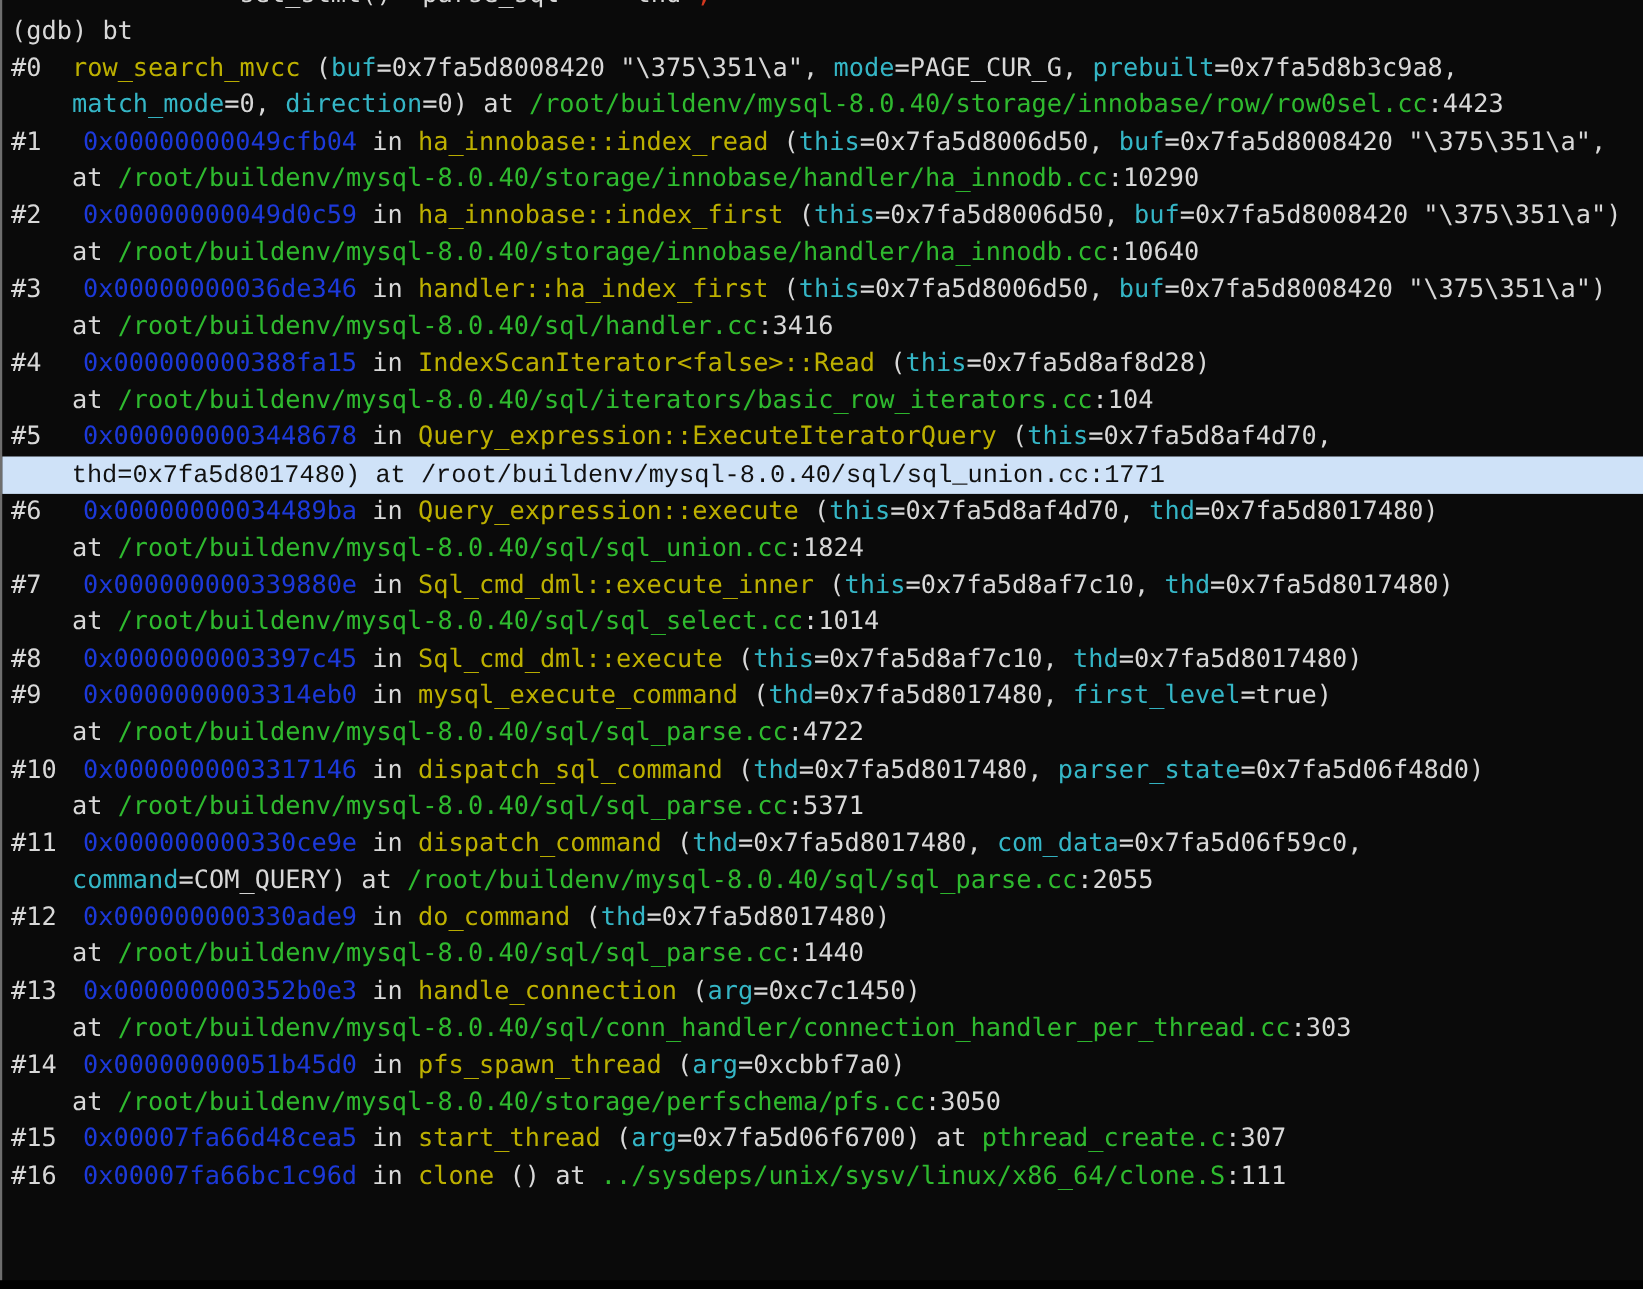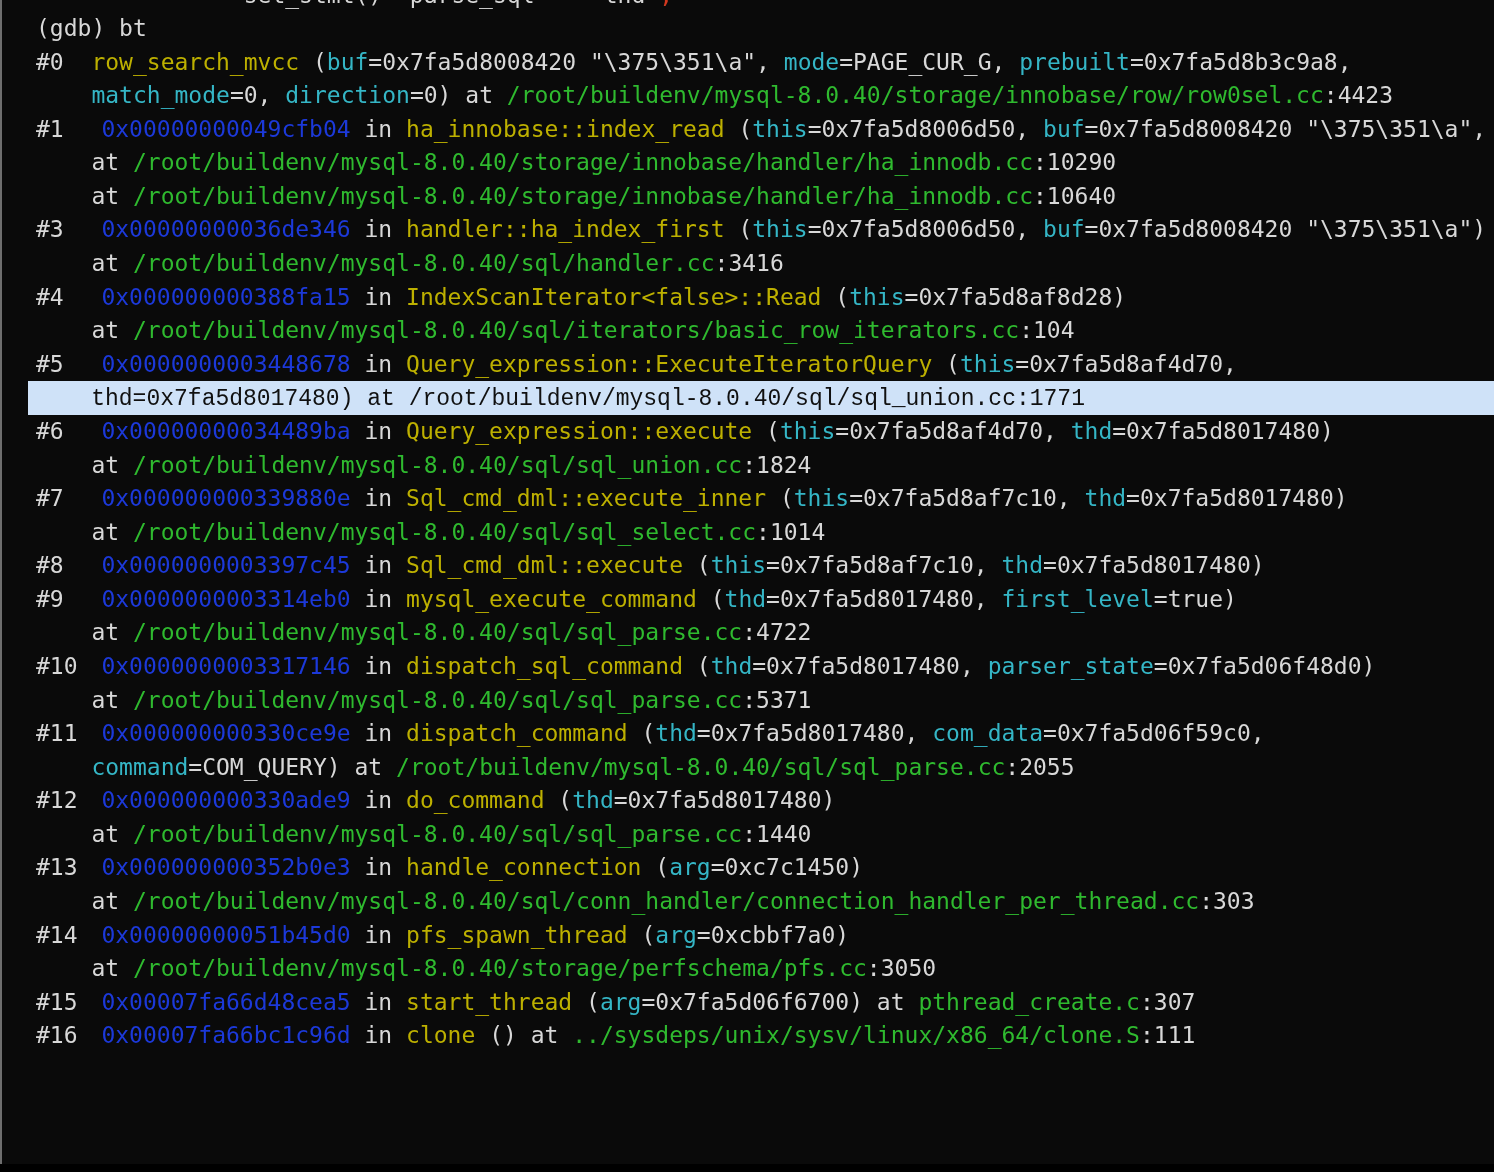--- a/index.html
+++ b/index.html
@@ -6,21 +6,20 @@
   .term{
     position:relative;
     width:1494px;height:1164px;
     box-sizing:border-box;
     background:var(--bg,#0a0a0a);
     border-left:2px solid var(--edge,#6e6e6e);
     font-family:"DejaVu Sans Mono","Liberation Mono",monospace;
     font-size:23px;
     overflow:hidden;
     cursor:text;
-    padding-left:26px;
   }
   .row{
     height:33.58px;
     line-height:33.58px;
     white-space:pre;
     padding-left:8px;
   }
   .row.hl{ background:var(--selbg,#cfe2f8); }
   .row.hl span{ color:var(--seltext,#101010);font-family:Liberation Mono, monospace; }
   .row.clip-top{ height:12px; overflow:hidden; }
@@ -38,20 +37,21 @@
 <body>
 
 <div class="term">
   <div id="bt-host">
       <div class="row clip-top"><span class="inner"><span class="w">               set_stmt()  parse_sql     thd </span><span class="r">,</span></span></div>
       <div class="row"><span class="w">(gdb) bt</span></div>
       <div class="row"><span class="w">#0  </span><span class="y">row_search_mvcc</span><span class="w"> (</span><span class="c">buf</span><span class="w">=0x7fa5d8008420 "\375\351\a", </span><span class="c">mode</span><span class="w">=PAGE_CUR_G, </span><span class="c">prebuilt</span><span class="w">=0x7fa5d8b3c9a8,</span></div>
       <div class="row"><span class="w">    </span><span class="c">match_mode</span><span class="w">=0, </span><span class="c">direction</span><span class="w">=0) at </span><span class="g">/root/buildenv/mysql-8.0.40/storage/innobase/row/row0sel.cc</span><span class="w">:4423</span></div>
       <div class="row"><span class="w">#1  </span><span class="b">0x00000000049cfb04</span><span class="w"> in </span><span class="y">ha_innobase::index_read</span><span class="w"> (</span><span class="c">this</span><span class="w">=0x7fa5d8006d50, </span><span class="c">buf</span><span class="w">=0x7fa5d8008420 "\375\351\a",</span></div>
       <div class="row"><span class="w">    at </span><span class="g">/root/buildenv/mysql-8.0.40/storage/innobase/handler/ha_innodb.cc</span><span class="w">:10290</span></div>
+      <div class="row"><span class="w">#2  </span><span class="b">0x00000000049d0c59</span><span class="w"> in </span><span class="y">ha_innobase::index_first</span><span class="w"> (</span><span class="c">this</span><span class="w">=0x7fa5d8006d50, </span><span class="c">buf</span><span class="w">=0x7fa5d8008420 "\375\351\a")</span></div>
       <div class="row"><span class="w">    at </span><span class="g">/root/buildenv/mysql-8.0.40/storage/innobase/handler/ha_innodb.cc</span><span class="w">:10640</span></div>
       <div class="row"><span class="w">#3  </span><span class="b">0x00000000036de346</span><span class="w"> in </span><span class="y">handler::ha_index_first</span><span class="w"> (</span><span class="c">this</span><span class="w">=0x7fa5d8006d50, </span><span class="c">buf</span><span class="w">=0x7fa5d8008420 "\375\351\a")</span></div>
       <div class="row"><span class="w">    at </span><span class="g">/root/buildenv/mysql-8.0.40/sql/handler.cc</span><span class="w">:3416</span></div>
       <div class="row"><span class="w">#4  </span><span class="b">0x000000000388fa15</span><span class="w"> in </span><span class="y">IndexScanIterator&lt;false&gt;::Read</span><span class="w"> (</span><span class="c">this</span><span class="w">=0x7fa5d8af8d28)</span></div>
       <div class="row"><span class="w">    at </span><span class="g">/root/buildenv/mysql-8.0.40/sql/iterators/basic_row_iterators.cc</span><span class="w">:104</span></div>
       <div class="row"><span class="w">#5  </span><span class="b">0x0000000003448678</span><span class="w"> in </span><span class="y">Query_expression::ExecuteIteratorQuery</span><span class="w"> (</span><span class="c">this</span><span class="w">=0x7fa5d8af4d70,</span></div>
       <div class="row hl"><span class="k">    thd=0x7fa5d8017480) at /root/buildenv/mysql-8.0.40/sql/sql_union.cc:1771</span></div>
       <div class="row"><span class="w">#6  </span><span class="b">0x00000000034489ba</span><span class="w"> in </span><span class="y">Query_expression::execute</span><span class="w"> (</span><span class="c">this</span><span class="w">=0x7fa5d8af4d70, </span><span class="c">thd</span><span class="w">=0x7fa5d8017480)</span></div>
       <div class="row"><span class="w">    at </span><span class="g">/root/buildenv/mysql-8.0.40/sql/sql_union.cc</span><span class="w">:1824</span></div>
       <div class="row"><span class="w">#7  </span><span class="b">0x000000000339880e</span><span class="w"> in </span><span class="y">Sql_cmd_dml::execute_inner</span><span class="w"> (</span><span class="c">this</span><span class="w">=0x7fa5d8af7c10, </span><span class="c">thd</span><span class="w">=0x7fa5d8017480)</span></div>

